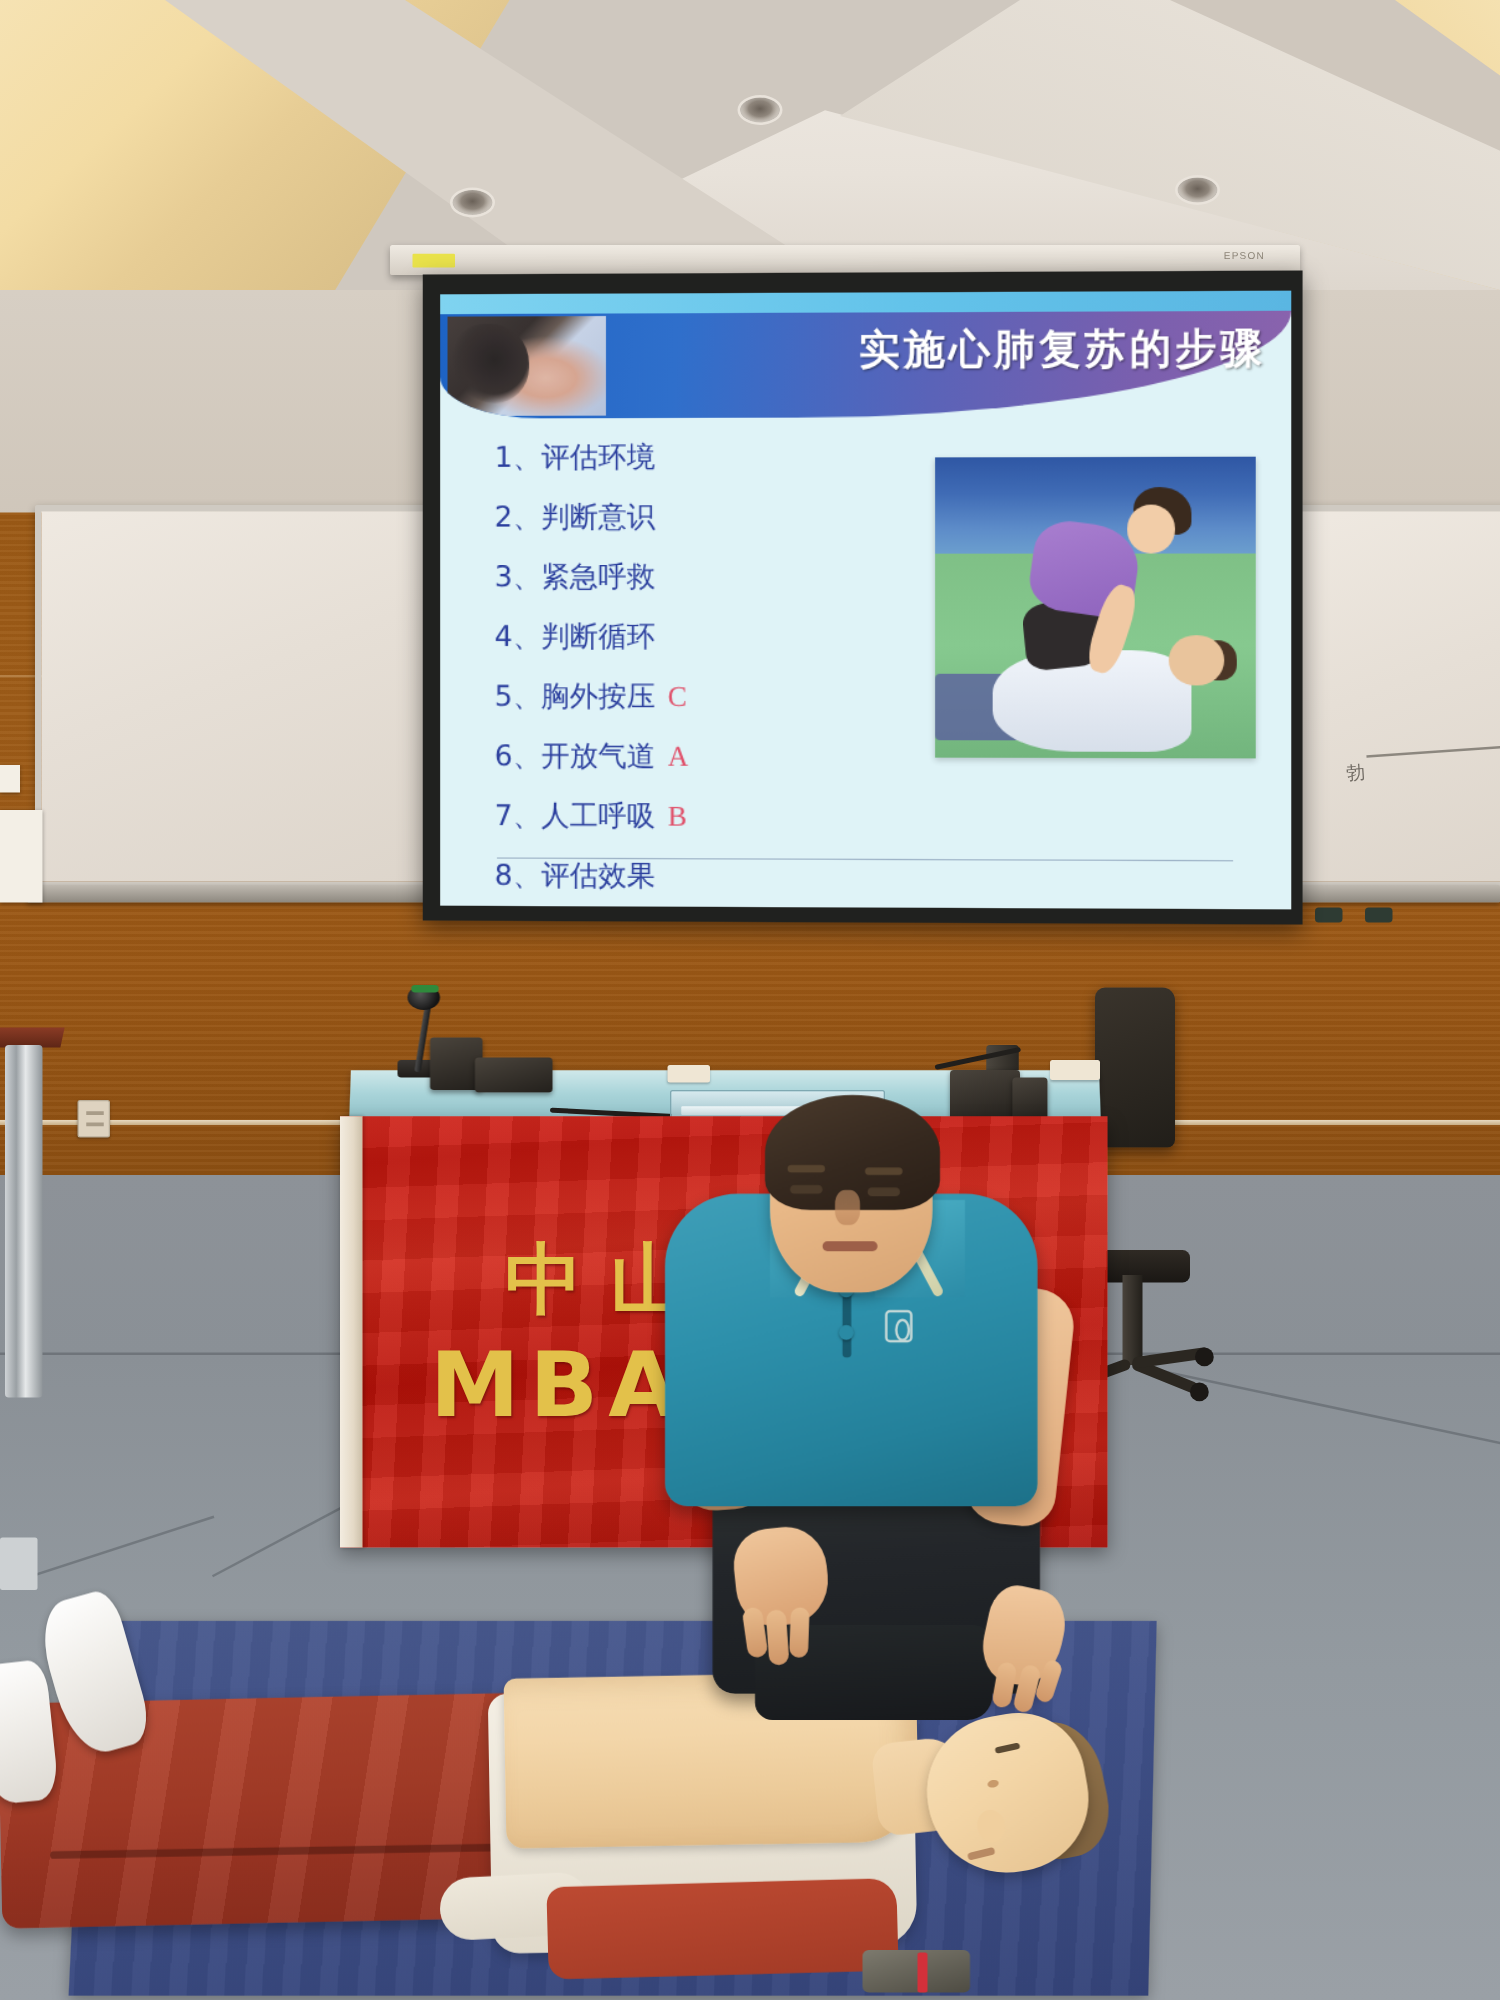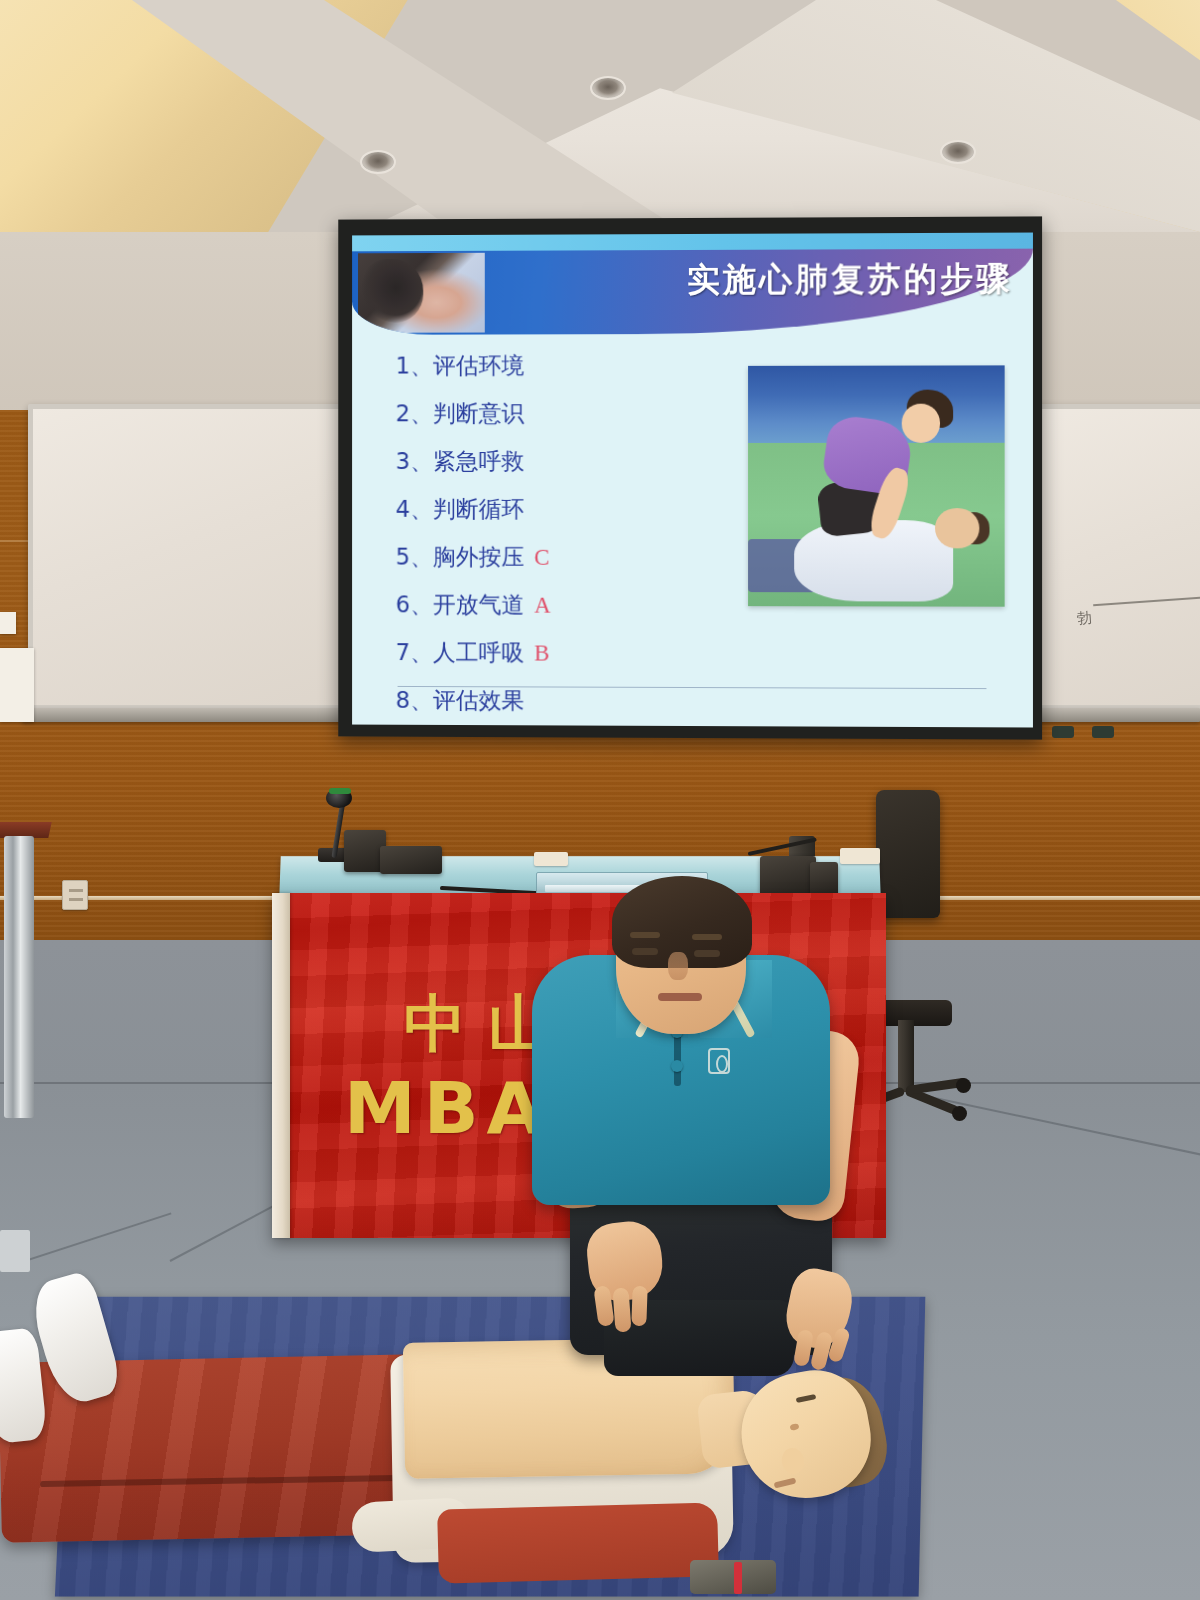--- a/index.html
+++ b/index.html
@@ -632,20 +632,24 @@
     <span class="wb-scrawl" style="left:46px;top:200px;">勃</span>
   </div>
   <div class="wb-tray" style="left:1020px;top:708px;width:180px;"></div>
   <div class="marker" style="left:1052px;top:726px;"></div>
   <div class="marker" style="left:1092px;top:726px;"></div>
 
   <div class="wall-outlet" style="left:62px;top:880px;"></div>
   <div class="paper-sheet" style="left:0px;top:648px;width:34px;height:74px;"></div>
   <div class="paper-sheet" style="left:0px;top:612px;width:16px;height:22px;"></div>
 
+  <div class="screen-housing">
+    <div class="housing-label"></div>
+    <div class="housing-mark">EPSON</div>
+  </div>
 
   <div class="screen-frame">
     <div class="slide">
       <div class="slide-topstrip"></div>
 
       <div class="slide-header">
         <div class="header-photo"></div>
       </div>
       <div class="slide-title">实施心肺复苏的步骤</div>
 

